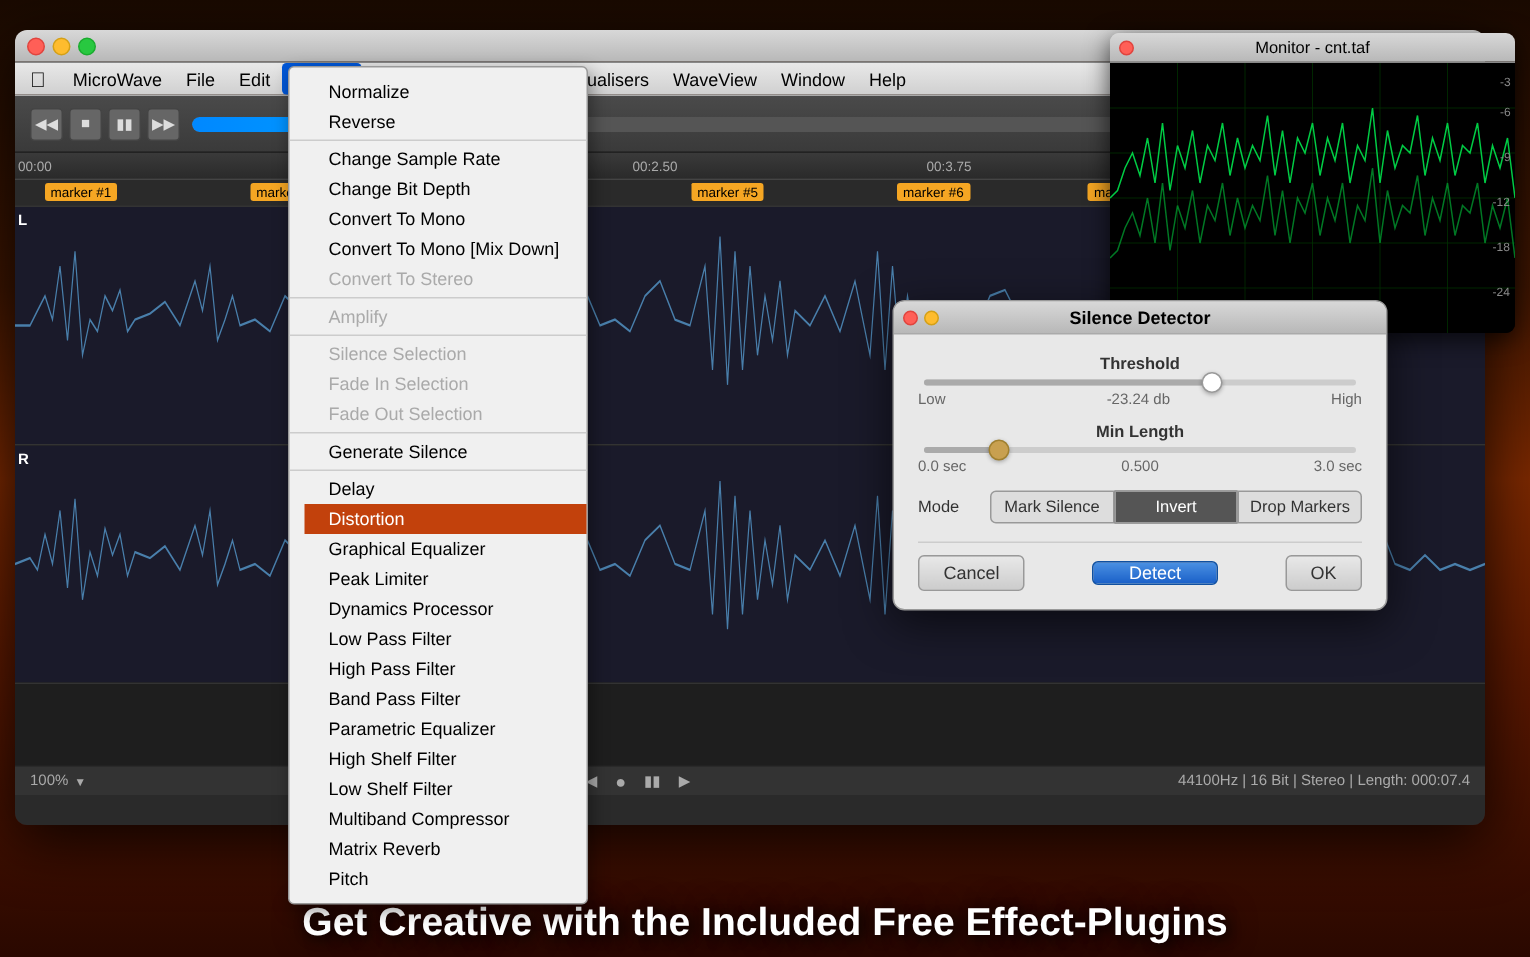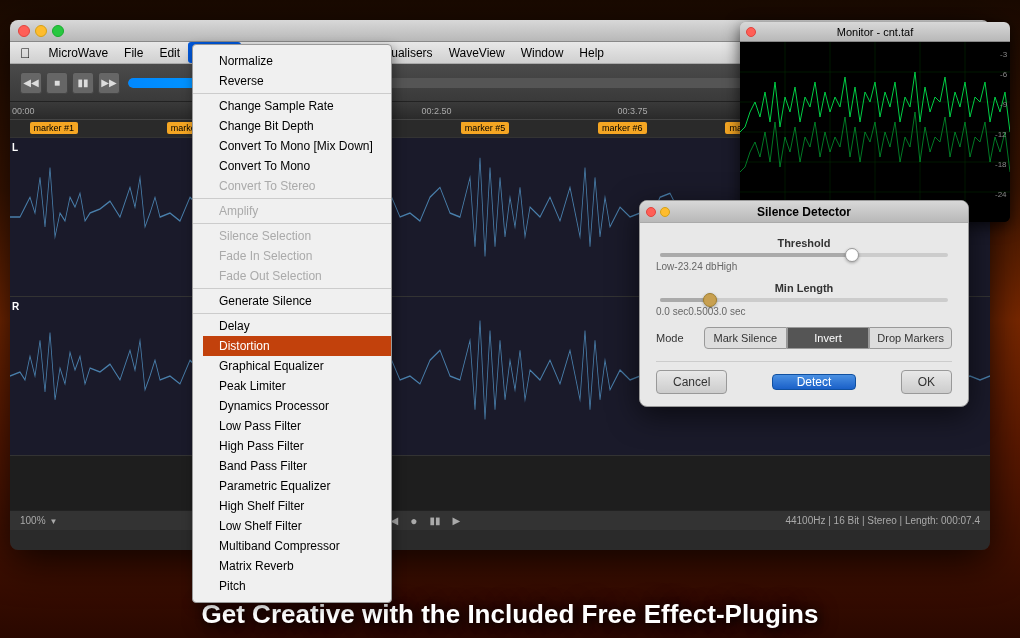--- a/index.html
+++ b/index.html
@@ -196,38 +196,37 @@
     .silence-dialog {
       position: absolute;
       top: 200px; left: 595px;
       width: 330px;
       background: #e8e8e8;
       border-radius: 8px;
       box-shadow: 0 8px 30px rgba(0,0,0,0.6);
       z-index: 200;
       overflow: hidden;
       border: 1px solid #999;
-      margin-left: 44px;
     }
     .dialog-titlebar {
       height: 22px;
       background: linear-gradient(180deg, #d8d8d8, #b8b8b8);
       display: flex; align-items: center; justify-content: center;
       font-size: 12px; font-weight: bold;
       border-bottom: 1px solid #aaa;
       position: relative;
     }
     .dialog-tl { position: absolute; left: 6px; display: flex; gap: 4px; }
     .dialog-body { padding: 14px 16px 12px; }
     .section-label {
       font-size: 11px; font-weight: bold; text-align: center;
       margin-bottom: 4px; color: #333;
     }
     .slider-labels {
-      display: flex; 
+      display: flex; justify-content: space-between;
       font-size: 10px; color: #666; margin-top: 2px;
     }
     .mode-row {
       display: flex; align-items: center; gap: 8px; margin: 10px 0;
     }
     .mode-label { font-size: 11px; color: #333; min-width: 40px; }
     .mode-buttons { display: flex; flex: 1; }
     .mode-btn {
       flex: 1; padding: 4px 6px; font-size: 11px; text-align: center;
       border: 1px solid #999; cursor: pointer; background: #ddd;
@@ -412,22 +411,22 @@
 </div>
 
 <div class="dropdown-menu">
   <div class="menu-section">
     <div class="dropdown-item">Normalize</div>
     <div class="dropdown-item">Reverse</div>
   </div>
   <div class="menu-section">
     <div class="dropdown-item">Change Sample Rate</div>
     <div class="dropdown-item">Change Bit Depth</div>
+    <div class="dropdown-item">Convert To Mono</div>
     <div class="dropdown-item">Convert To Mono [Mix Down]</div>
-    <div class="dropdown-item">Convert To Mono</div>
     <div class="dropdown-item disabled">Convert To Stereo</div>
   </div>
   <div class="menu-section">
     <div class="dropdown-item disabled">Amplify</div>
   </div>
   <div class="menu-section">
     <div class="dropdown-item disabled">Silence Selection</div>
     <div class="dropdown-item disabled">Fade In Selection</div>
     <div class="dropdown-item disabled">Fade Out Selection</div>
   </div>

